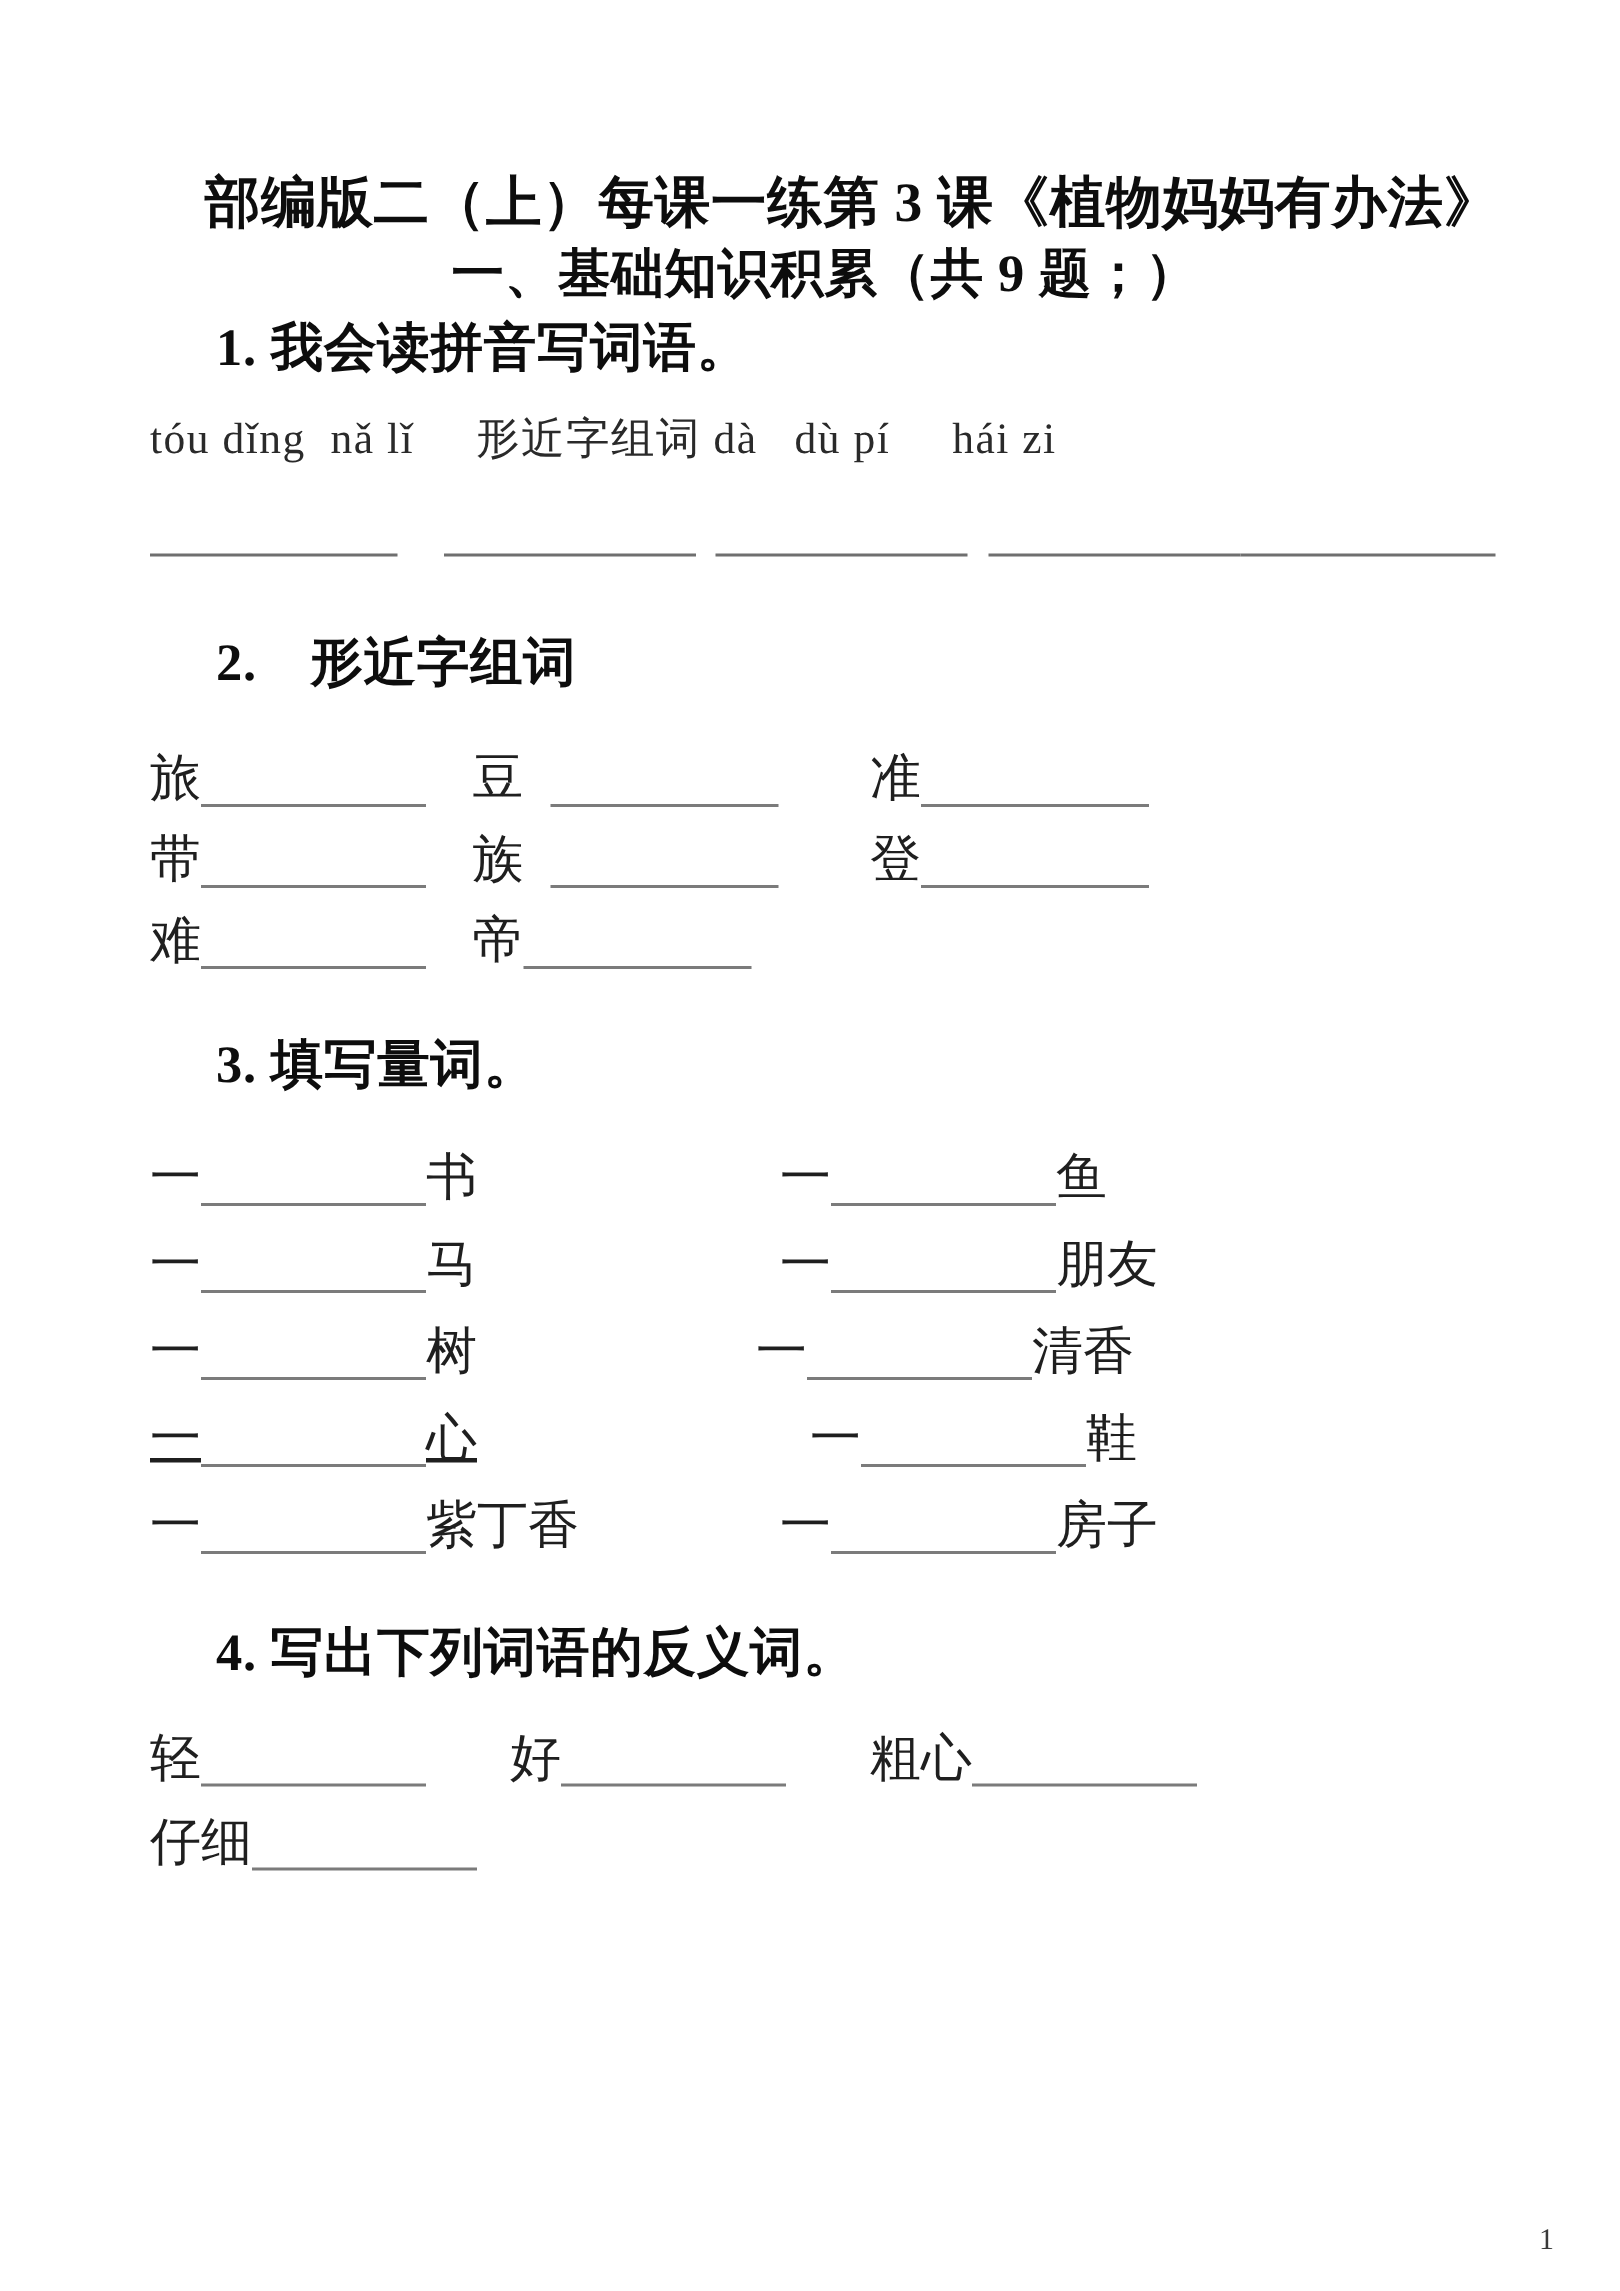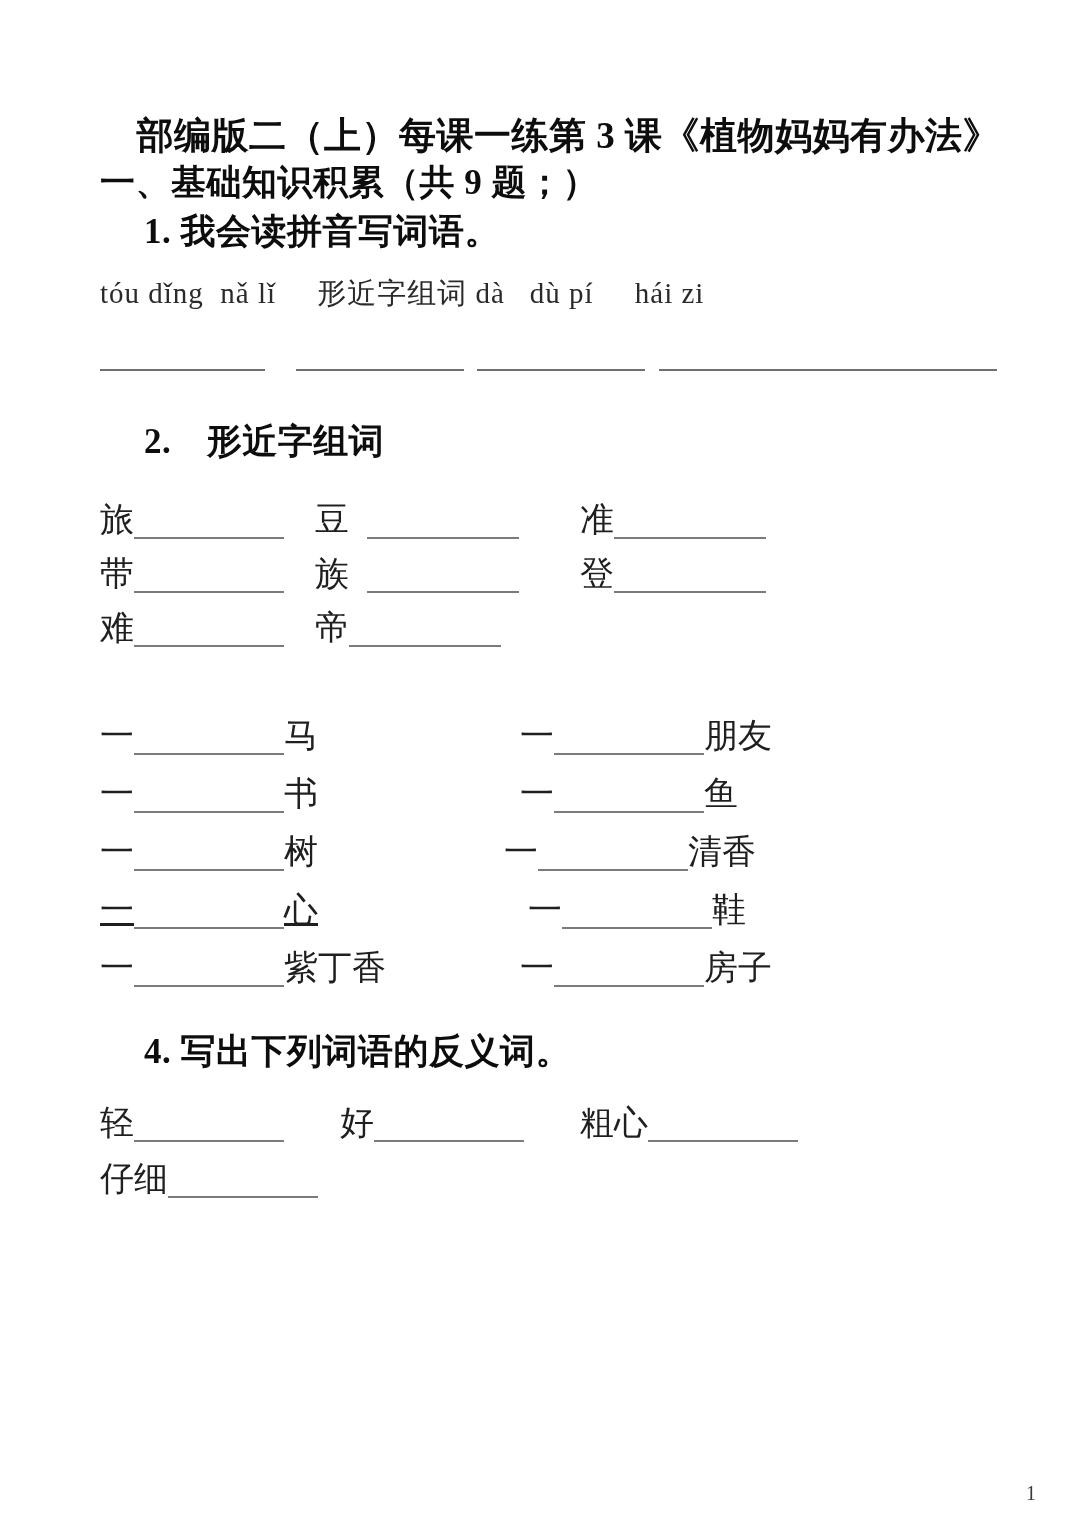--- a/index.html
+++ b/index.html
@@ -35,20 +35,21 @@
     white-space: nowrap;
   }
   .doc-title {
     font-size: 37px;
     line-height: 47px;
     text-align: right;
   }
   .sec-heading {
     font-size: 35px;
     line-height: 48px;
+    text-align: center;
   }
   .q-heading {
     font-size: 35px;
     line-height: 50px;
     margin-left: 44px;
   }
 
   
   .pinyin-row {
     font-family: "Liberation Serif", "DejaVu Serif", serif;
@@ -180,37 +181,38 @@
           <div class="cz-cell" style="left: 480px;"><span class="ch">登</span><span class="blank" style="width: 152px;"></span></div>
         </div>
         <div class="cz-row">
           <div class="cz-cell" style="left: 0px;"><span class="ch">难</span><span class="blank" style="width: 150px;"></span></div>
           <div class="cz-cell" style="left: 215px;"><span class="ch">帝</span><span class="blank" style="width: 152px;"></span></div>
         </div>
       </div>
 
     <div class="gap-lg"></div>
 
+    <div class="q-heading">3. 填写量词。</div>
 
     <div class="lc-block" id="q3-grid">
+        <div class="lc-row">
+          <div class="lc-cell" style="left: 0px;"><span class="one">一</span><span class="blank" style="width: 150px;"></span><span>书</span></div>
+          <div class="lc-cell" style="left: 420px;"><span class="one">一</span><span class="blank" style="width: 150px;"></span><span>鱼</span></div>
+        </div>
         <div class="lc-row">
           <div class="lc-cell" style="left: 0px;"><span class="one">一</span><span class="blank" style="width: 150px;"></span><span>马</span></div>
           <div class="lc-cell" style="left: 420px;"><span class="one">一</span><span class="blank" style="width: 150px;"></span><span>朋友</span></div>
         </div>
         <div class="lc-row">
-          <div class="lc-cell" style="left: 0px;"><span class="one">一</span><span class="blank" style="width: 150px;"></span><span>书</span></div>
-          <div class="lc-cell" style="left: 420px;"><span class="one">一</span><span class="blank" style="width: 150px;"></span><span>鱼</span></div>
-        </div>
-        <div class="lc-row">
           <div class="lc-cell" style="left: 0px;"><span class="one">一</span><span class="blank" style="width: 150px;"></span><span>树</span></div>
           <div class="lc-cell" style="left: 404px;"><span class="one">一</span><span class="blank" style="width: 150px;"></span><span>清香</span></div>
         </div>
         <div class="lc-row">
           <div class="lc-cell" style="left: 0px; text-decoration: underline;"><span class="one">一</span><span class="blank" style="width: 150px;"></span><span>心</span></div>
-          <div class="lc-cell" style="left: 428px;"><span class="one">一</span><span class="blank" style="width: 150px;"></span><span>鞋</span></div>
+          <div class="lc-cell" style="left: 440px;"><span class="one">一</span><span class="blank" style="width: 150px;"></span><span>鞋</span></div>
         </div>
         <div class="lc-row">
           <div class="lc-cell" style="left: 0px;"><span class="one">一</span><span class="blank" style="width: 150px;"></span><span>紫丁香</span></div>
           <div class="lc-cell" style="left: 420px;"><span class="one">一</span><span class="blank" style="width: 150px;"></span><span>房子</span></div>
         </div>
       </div>
 
     <div class="gap-lg"></div>
 
     <div class="q-heading">4. 写出下列词语的反义词。</div>

